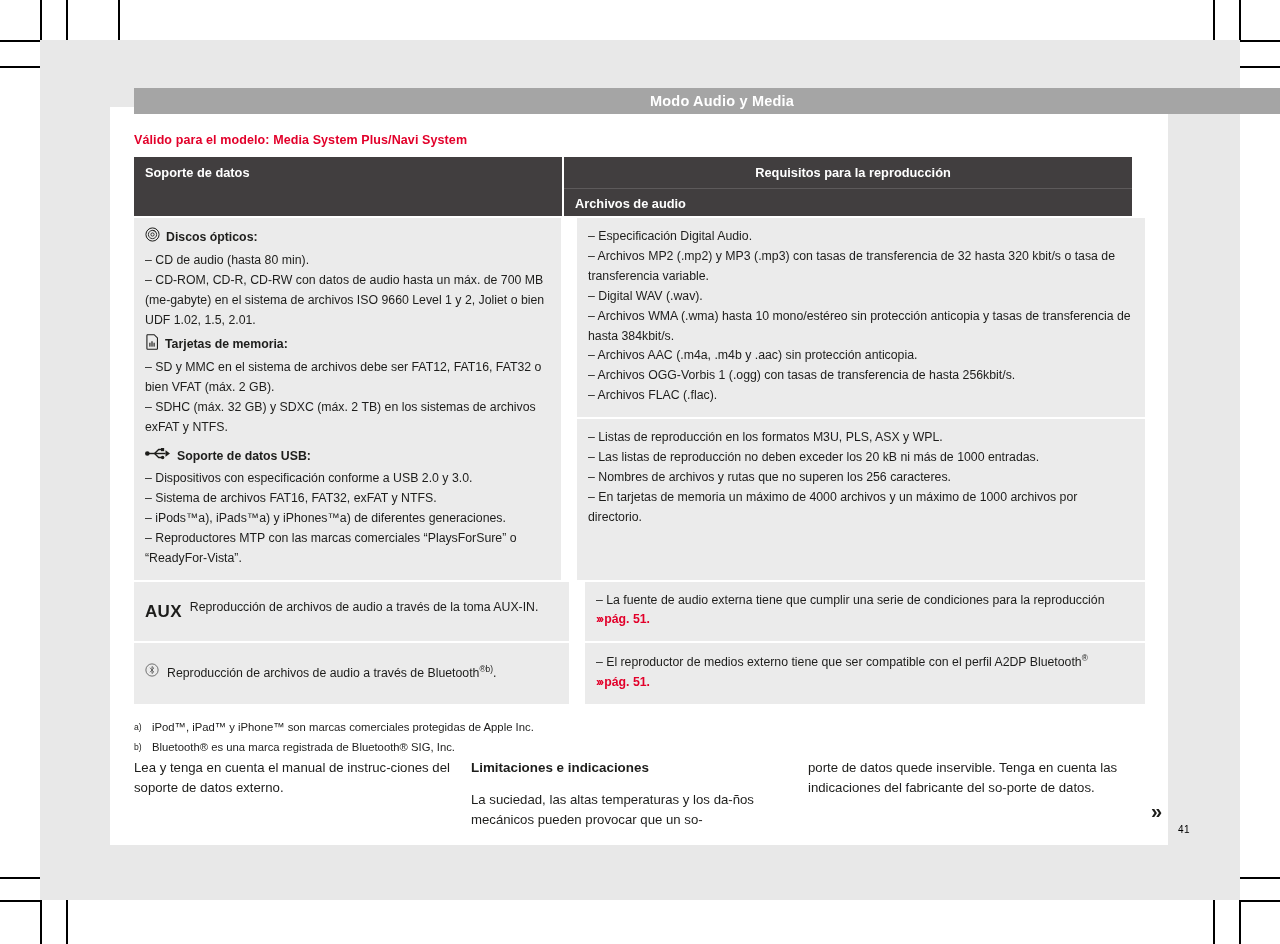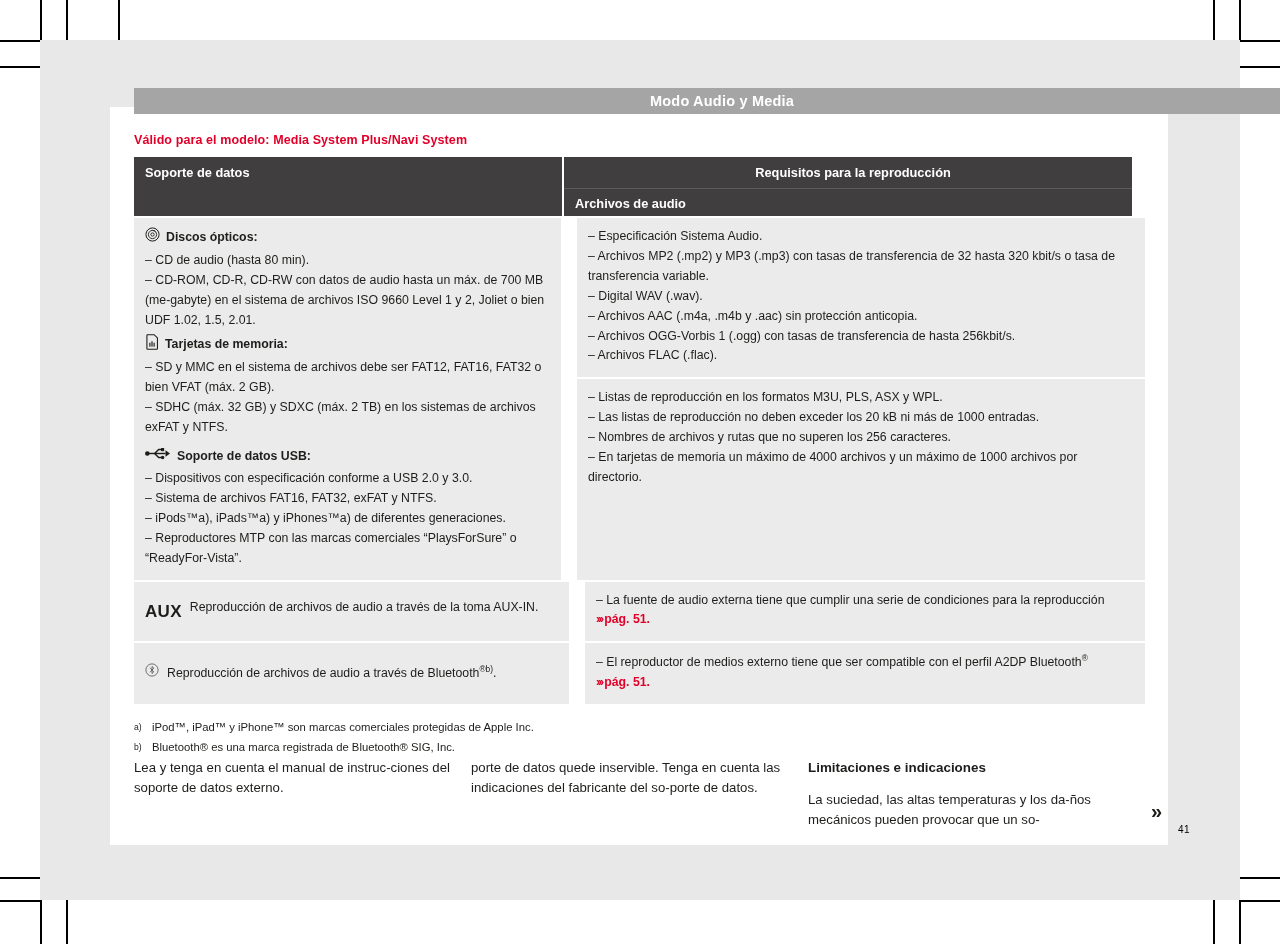--- a/index.html
+++ b/index.html
@@ -275,23 +275,24 @@
           <span>Soporte de datos USB:</span>
         </div>
         <p class="line">– Dispositivos con especificación conforme a USB 2.0 y 3.0.</p>
         <p class="line">– Sistema de archivos FAT16, FAT32, exFAT y NTFS.</p>
         <p class="line">– iPods™a), iPads™a) y iPhones™a) de diferentes generaciones.</p>
         <p class="line">– Reproductores MTP con las marcas comerciales “PlaysForSure” o “ReadyFor-Vista”.</p>
       </div>
 
       <div class="stack">
         <div class="cell cell-right">
-          <p class="line">– Especificación Sistema Audio.</p>
+          <p class="line">– Especificación Digital Audio.</p>
           <p class="line">– Archivos MP2 (.mp2) y MP3 (.mp3) con tasas de transferencia de 32 hasta 320 kbit/s o tasa de transferencia variable.</p>
           <p class="line">– Digital WAV (.wav).</p>
+          <p class="line">– Archivos WMA (.wma) hasta 10 mono/estéreo sin protección anticopia y tasas de transferencia de hasta 384kbit/s.</p>
           <p class="line">– Archivos AAC (.m4a, .m4b y .aac) sin protección anticopia.</p>
           <p class="line">– Archivos OGG-Vorbis 1 (.ogg) con tasas de transferencia de hasta 256kbit/s.</p>
           <p class="line">– Archivos FLAC (.flac).</p>
         </div>
         <div class="cell cell-right grow">
           <p class="line">– Listas de reproducción en los formatos M3U, PLS, ASX y WPL.</p>
           <p class="line">– Las listas de reproducción no deben exceder los 20 kB ni más de 1000 entradas.</p>
           <p class="line">– Nombres de archivos y rutas que no superen los 256 caracteres.</p>
           <p class="line">– En tarjetas de memoria un máximo de 4000 archivos y un máximo de 1000 archivos por directorio.</p>
         </div>
@@ -348,22 +349,22 @@
       <span class="mk">b)</span>
       <span>Bluetooth® es una marca registrada de Bluetooth® SIG, Inc.</span>
     </div>
   </div>
 
   <div id="bottom">
     <div class="col">
       <p>Lea y tenga en cuenta el manual de instruc-ciones del soporte de datos externo.</p>
     </div>
     <div class="col">
-      <p>porte de datos quede inservible. Tenga en cuenta las indicaciones del fabricante del so-porte de datos.</p>
-    </div>
-    <div class="col">
       <h4>Limitaciones e indicaciones</h4>
       <p>La suciedad, las altas temperaturas y los da-ños mecánicos pueden provocar que un so-</p>
     </div>
+    <div class="col">
+      <p>porte de datos quede inservible. Tenga en cuenta las indicaciones del fabricante del so-porte de datos.</p>
+    </div>
     <div id="next-arrow">»</div>
   </div>
 
 </div>
 
 </body></html>

